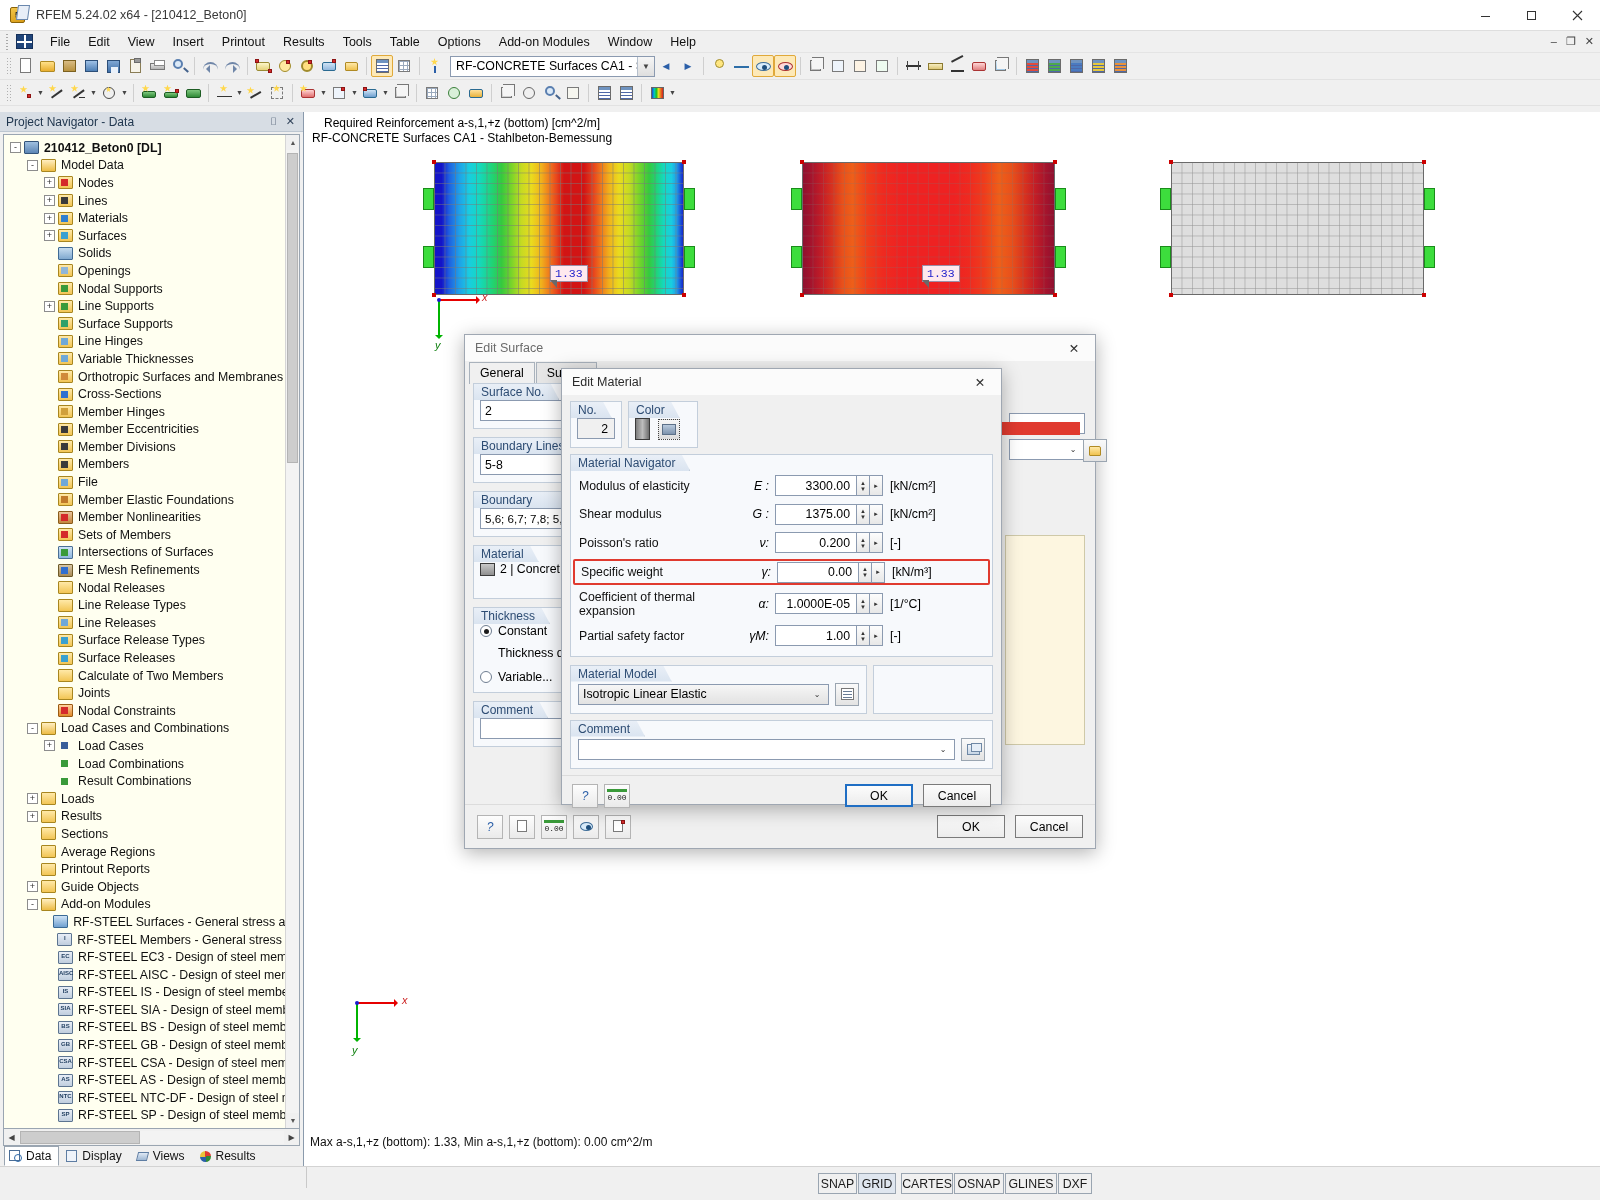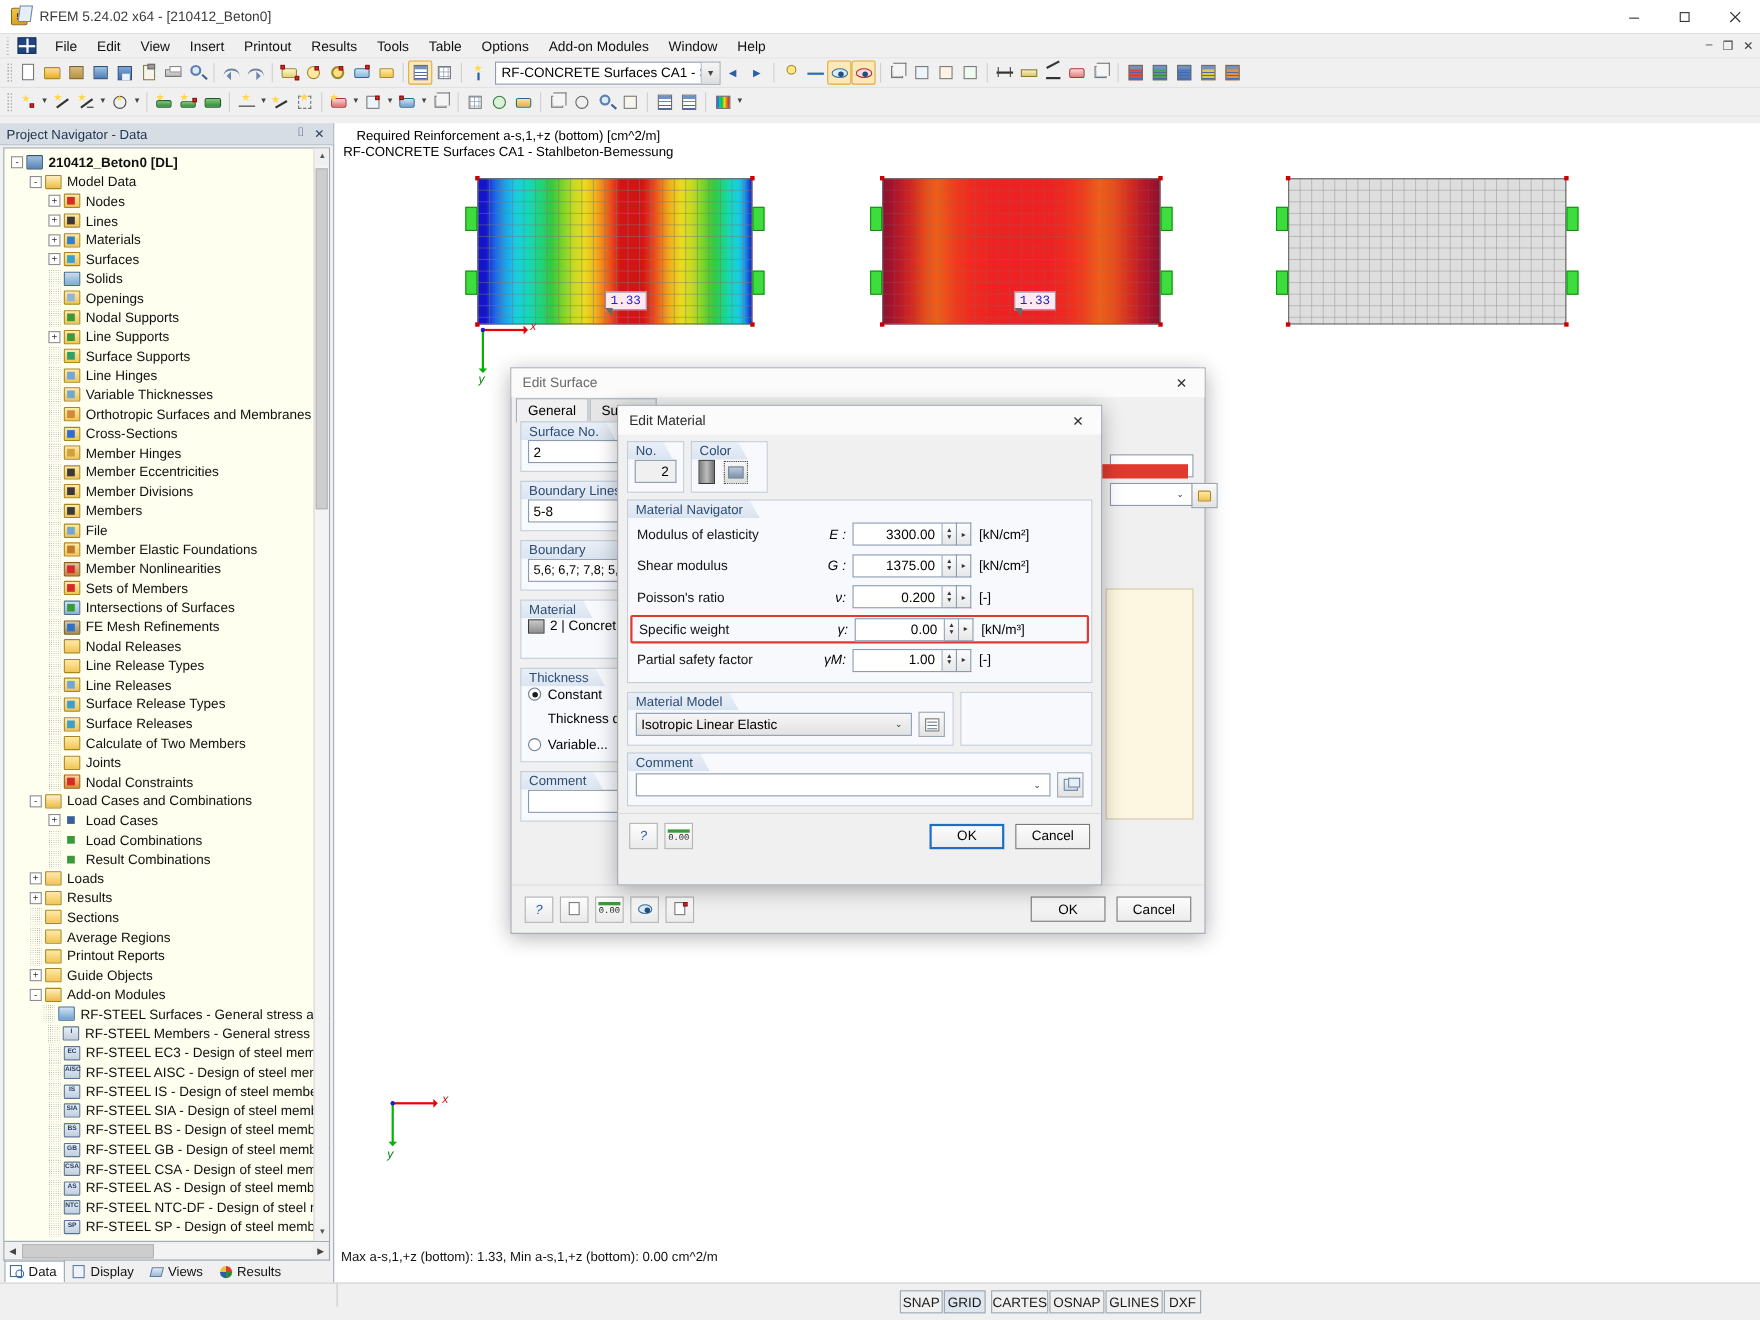--- a/index.html
+++ b/index.html
@@ -1357,20 +1357,31 @@
                 <span class="sym">γ:</span>
                 <span class="fld num" style="width: 82px;">0.00</span>
                 <span class="spin">
                   <span>▲</span>
                   <span>▼</span>
                 </span>
                 <span class="spin2">▸</span>
                 <span class="unit">[kN/m³]</span>
               </div>
               <div class="row">
+                <span class="lab" style="width: 162px;">Coefficient of thermal expansion</span>
+                <span class="sym">α:</span>
+                <span class="fld num" style="width: 82px;">1.0000E-05</span>
+                <span class="spin">
+                  <span>▲</span>
+                  <span>▼</span>
+                </span>
+                <span class="spin2">▸</span>
+                <span class="unit">[1/°C]</span>
+              </div>
+              <div class="row">
                 <span class="lab" style="width: 162px;">Partial safety factor</span>
                 <span class="sym">γM:</span>
                 <span class="fld num" style="width: 82px;">1.00</span>
                 <span class="spin">
                   <span>▲</span>
                   <span>▼</span>
                 </span>
                 <span class="spin2">▸</span>
                 <span class="unit">[-]</span>
               </div>

